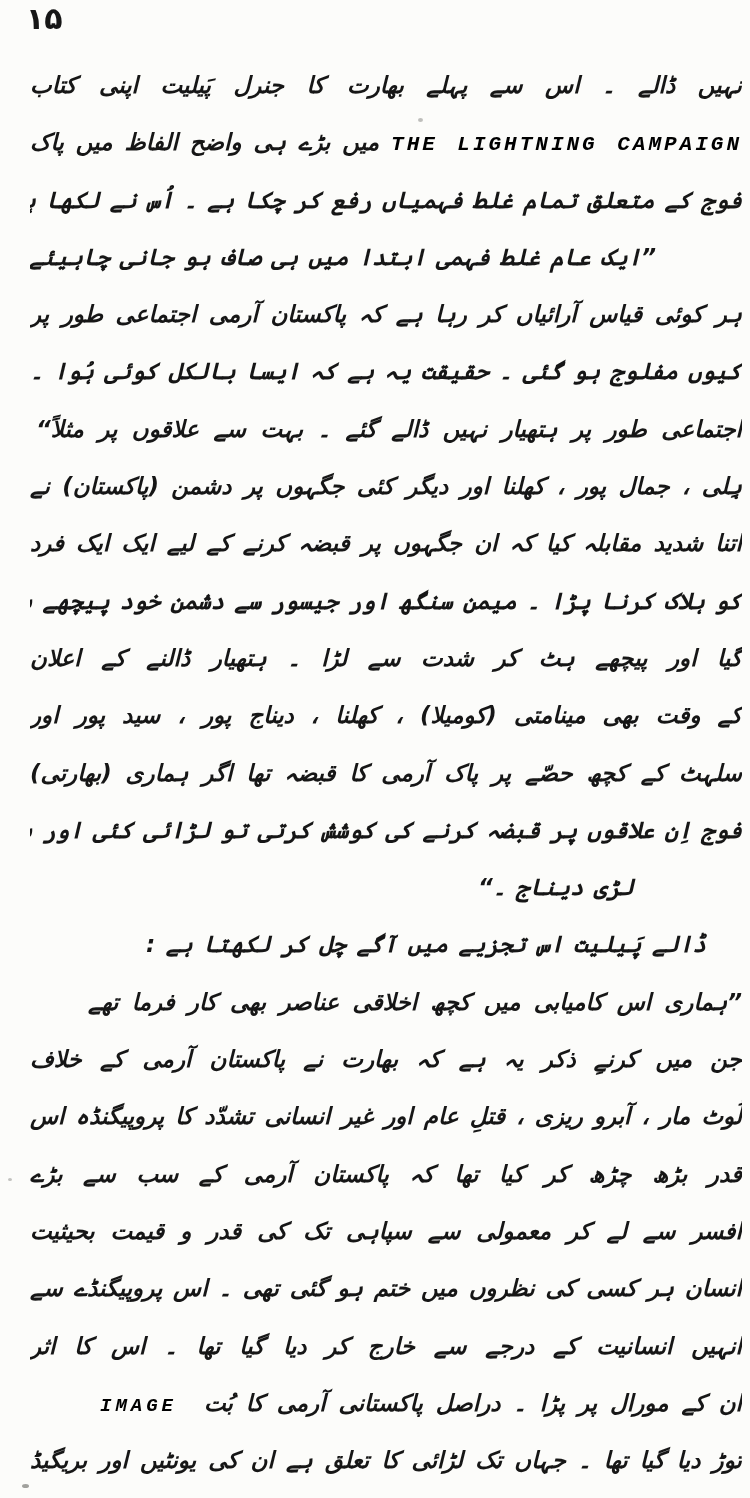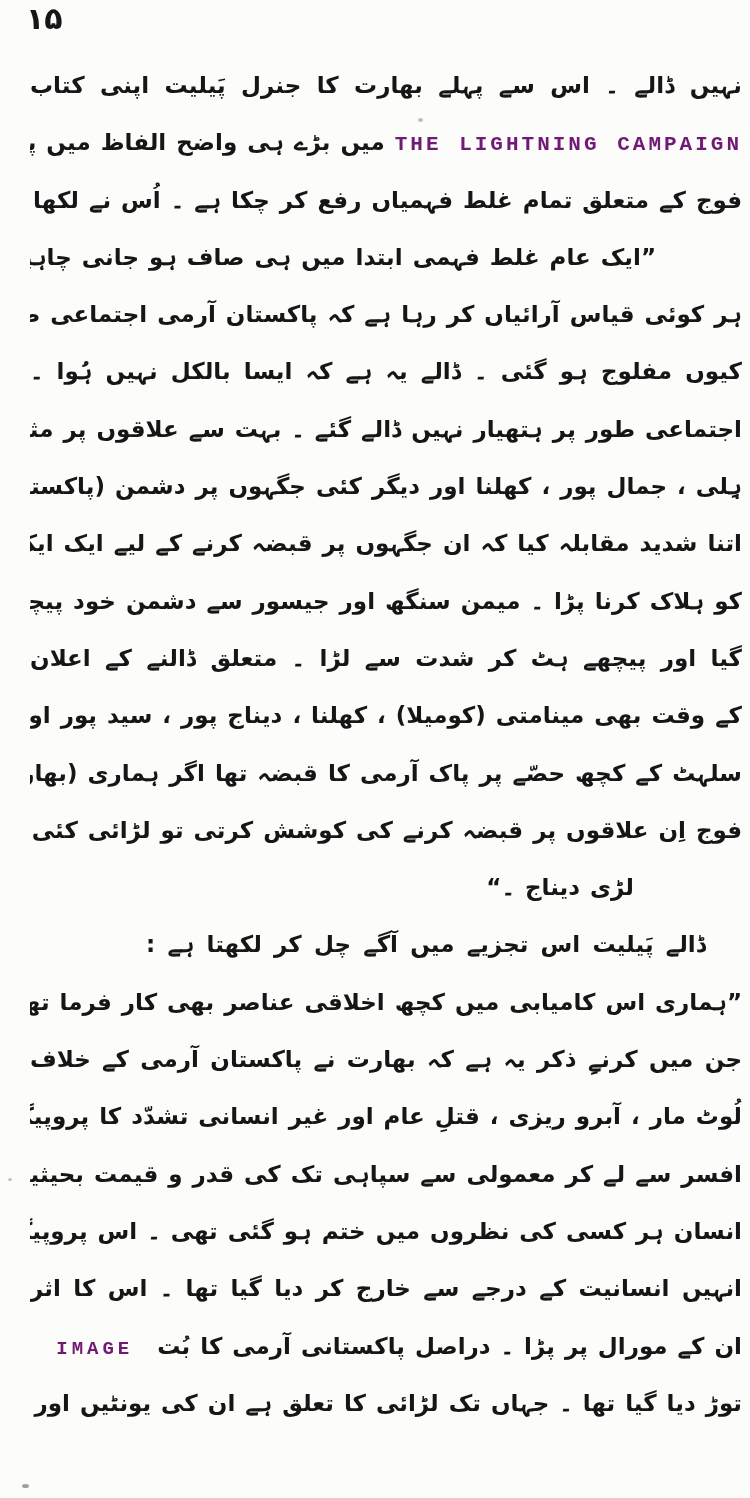--- a/index.html
+++ b/index.html
@@ -16,34 +16,34 @@
   }
   .text{
     position:absolute;top:57px;left:30px;width:712px;
   }
   .line{
     direction:rtl;
     height:57.3px;line-height:57.3px;
     font-size:23px;font-weight:700;
     text-align:justify;text-align-last:justify;
     word-spacing:2px;
-    overflow:hidden;white-space:nowrap;
+    overflow:hidden;white-space:nowrap;font-style:italic;
   }
   
   .l03{padding-left:4px;}
   .l04{padding-right:86px;padding-left:56px;}
   .l07{padding-left:6px;}
   .l15{padding-right:108px;text-align:right;text-align-last:right;}
   .l16{padding-right:36px;padding-left:116px;}
   .l17{padding-left:58px;}
   .l24{padding-left:56px;}
   .en{
     direction:ltr;unicode-bidi:isolate;
     font-family:"Liberation Mono","DejaVu Sans Mono",monospace;
-    font-weight:700;color:#701a75;
+    font-weight:700;color:#000000;
   }
   .en.title{font-size:21px;letter-spacing:3px;}
   .en.image{font-size:19px;letter-spacing:4px;margin:16px 14px;}
   .speck{position:absolute;background:#8a8a86;border-radius:50%;}
   .speck.s1{width:5px;height:4px;left:418px;top:118px;opacity:.55;}
   .speck.s2{width:7px;height:4px;left:22px;top:1484px;opacity:.8;}
   .speck.s3{width:4px;height:3px;left:8px;top:1178px;opacity:.5;}
 </style>
 </head>
 <body>
@@ -61,34 +61,35 @@
     <div class="line l01">نہیں ڈالے ۔ اس سے پہلے بھارت کا جنرل پَیلیت اپنی کتاب</div>
 
     <div class="line l02">
       <span class="en title">THE LIGHTNING CAMPAIGN</span>
       <span>میں بڑے ہی واضح الفاظ میں پاک</span>
     </div>
 
     <div class="line l03">فوج کے متعلق تمام غلط فہمیاں رفع کر چکا ہے ۔ اُس نے لکھا ہے :</div>
     <div class="line l04">”ایک عام غلط فہمی ابتدا میں ہی صاف ہو جانی چاہیئے ۔</div>
     <div class="line l05">ہر کوئی قیاس آرائیاں کر رہا ہے کہ پاکستان آرمی اجتماعی طور پر</div>
-    <div class="line l06">کیوں مفلوج ہو گئی ۔ ڈالے یہ ہے کہ ایسا بالکل نہیں ہُوا ۔</div>
+    <div class="line l06">کیوں مفلوج ہو گئی ۔ حقیقت یہ ہے کہ ایسا بالکل کوئی ہُوا ۔</div>
     <div class="line l07">اجتماعی طور پر ہتھیار نہیں ڈالے گئے ۔ بہت سے علاقوں پر مثلاً“</div>
     <div class="line l08">ہِلی ، جمال پور ، کھلنا اور دیگر کئی جگہوں پر دشمن (پاکستان) نے</div>
     <div class="line l09">اتنا شدید مقابلہ کیا کہ ان جگہوں پر قبضہ کرنے کے لیے ایک ایک فرد</div>
     <div class="line l10">کو ہلاک کرنا پڑا ۔ میمن سنگھ اور جیسور سے دشمن خود پیچھے ہٹ</div>
-    <div class="line l11">گیا اور پیچھے ہٹ کر شدت سے لڑا ۔ متعلق ڈالنے کے اعلان</div>
+    <div class="line l11">گیا اور پیچھے ہٹ کر شدت سے لڑا ۔ ہتھیار ڈالنے کے اعلان</div>
     <div class="line l12">کے وقت بھی مینامتی (کومیلا) ، کھلنا ، دیناج پور ، سید پور اور</div>
     <div class="line l13">سلہٹ کے کچھ حصّے پر پاک آرمی کا قبضہ تھا اگر ہماری (بھارتی)</div>
     <div class="line l14">فوج اِن علاقوں پر قبضہ کرنے کی کوشش کرتی تو لڑائی کئی اور ہفتے</div>
     <div class="line l15">لڑی دیناج ۔“</div>
     <div class="line l16">ڈالے پَیلیت اس تجزیے میں آگے چل کر لکھتا ہے :</div>
     <div class="line l17">”ہماری اس کامیابی میں کچھ اخلاقی عناصر بھی کار فرما تھے</div>
     <div class="line l18">جن میں کرنےِ ذکر یہ ہے کہ بھارت نے پاکستان آرمی کے خلاف</div>
     <div class="line l19">لُوٹ مار ، آبرو ریزی ، قتلِ عام اور غیر انسانی تشدّد کا پروپیگنڈہ اس</div>
+    <div class="line l20">قدر بڑھ چڑھ کر کیا تھا کہ پاکستان آرمی کے سب سے بڑے</div>
     <div class="line l21">افسر سے لے کر معمولی سے سپاہی تک کی قدر و قیمت بحیثیت</div>
     <div class="line l22">انسان ہر کسی کی نظروں میں ختم ہو گئی تھی ۔ اس پروپیگنڈے سے</div>
     <div class="line l23">انہیں انسانیت کے درجے سے خارج کر دیا گیا تھا ۔ اس کا اثر</div>
 
     <div class="line l24">
       <span>ان کے مورال پر پڑا ۔ دراصل پاکستانی آرمی کا بُت</span>
       <span class="en image">IMAGE</span>
     </div>
 
     <div class="line l25">توڑ دیا گیا تھا ۔ جہاں تک لڑائی کا تعلق ہے ان کی یونٹیں اور بریگیڈ</div>

